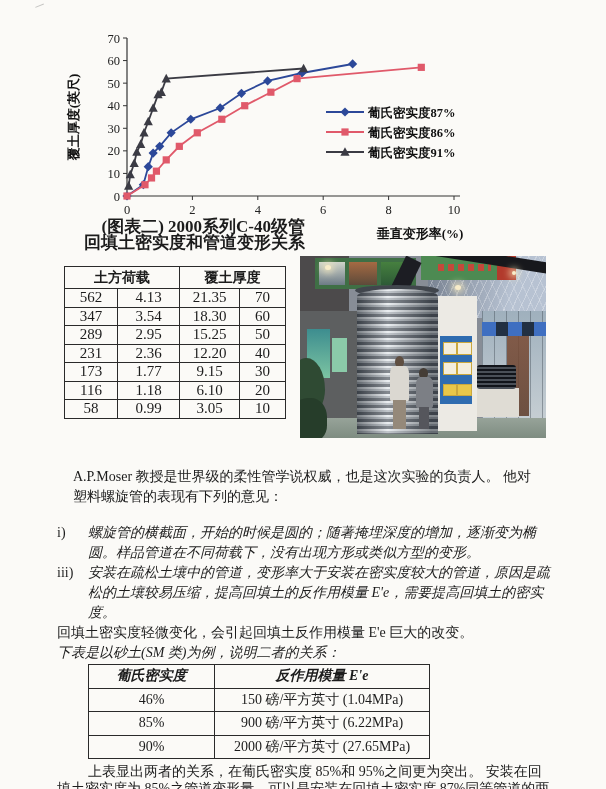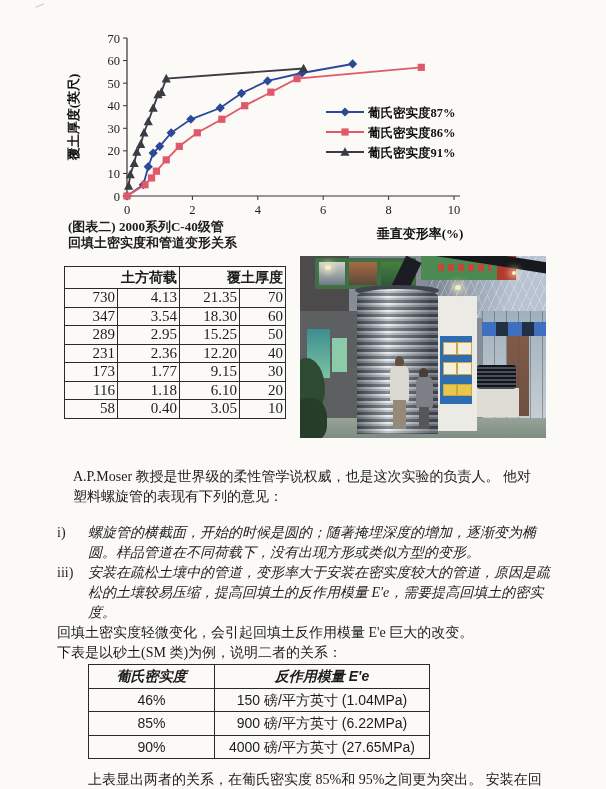--- a/index.html
+++ b/index.html
@@ -8,24 +8,24 @@
 
   
   .corner-mark{position:absolute;left:36px;top:5px;width:9px;height:5px;
     border-top:1.5px solid rgba(130,130,130,.45);transform:rotate(-22deg);}
 
   
   .chart-svg{position:absolute;left:58px;top:22px;}
   .tick{font:12.5px "Liberation Serif","DejaVu Serif",serif;fill:#222;}
   .axis-label{font:600 13px "Liberation Serif","DejaVu Serif",serif;fill:#111;}
   .legend-text{font:600 12.5px "Liberation Serif","DejaVu Serif",serif;fill:#111;}
-  .chart-caption{position:absolute;left:68px;top:219px;font-size:13px;line-height:16px;font-weight:600;}
-
-  
-  .load-table{position:absolute;left:64px;top:266px;border-collapse:collapse;text-align:right;
+  .chart-caption{position:absolute;left:84px;top:219px;font-size:17px;line-height:16px;font-weight:600;text-align:right;}
+
+  
+  .load-table{position:absolute;left:64px;top:266px;border-collapse:collapse;text-align:center;
     font-family:"Liberation Serif","DejaVu Serif",serif;}
   .load-table th,.load-table td{border:1px solid #2a2a2a;padding:0 2px;}
   .load-table thead th{height:21px;font-size:14px;font-weight:600;}
   .load-table thead tr.units th{font-weight:500;font-size:14.5px;}
   .load-table tbody td{height:17.5px;font-size:15px;}
   .c1{width:53px;} .c2{width:62px;} .c3{width:60px;} .c4{width:46px;}
 
   
   .photo{position:absolute;left:300px;top:256px;width:246px;height:182px;background:#878d96;overflow:hidden;}
   .photo *{position:absolute;}
@@ -85,22 +85,22 @@
 
   
   .text-block{position:absolute;left:57px;top:451px;width:498px;font-size:14px;line-height:20px;}
   .list-item{display:flex;}
   .list-marker{width:31px;flex:none;}
   .item-text{flex:1;font-style:italic;}
   .indented{margin-left:31px;}
   .conclusion{text-indent:31px;line-height:16.5px;margin-top:2px;}
 
   
-  .density-table{border-collapse:collapse;margin:1px 0 13px 31px;text-align:center;
-    font-family:Liberation Sans, sans-serif;font-size:14px;}
+  .density-table{border-collapse:collapse;margin:1px 0 5px 31px;text-align:center;
+    font-family:Liberation Serif, serif;font-size:14px;}
   .density-table th,.density-table td{border:1px solid #2a2a2a;padding:0 4px;height:22.5px;}
   .density-table th{font-style:italic;font-weight:600;}
   .dc1{width:126px;} .dc2{width:215px;}
 </style>
 </head>
 <body>
 
 <div class="page">
 
   <div class="corner-mark"></div>
@@ -201,21 +201,21 @@
         <col class="c4">
       </colgroup>
     <thead>
       <tr>
         <th colspan="2">土方荷载</th>
         <th colspan="2">覆土厚度</th>
       </tr>
     </thead>
     <tbody>
         <tr>
-          <td>730</td>
+          <td>562</td>
           <td>4.13</td>
           <td>21.35</td>
           <td>70</td>
         </tr>
         <tr>
           <td>347</td>
           <td>3.54</td>
           <td>18.30</td>
           <td>60</td>
         </tr>
@@ -238,21 +238,21 @@
           <td>30</td>
         </tr>
         <tr>
           <td>116</td>
           <td>1.18</td>
           <td>6.10</td>
           <td>20</td>
         </tr>
         <tr>
           <td>58</td>
-          <td>0.40</td>
+          <td>0.99</td>
           <td>3.05</td>
           <td>10</td>
         </tr>
       </tbody>
   </table>
 
   <div class="photo">
     <div class="ph-ceiling">
         <div class="ph-lattice"></div>
       </div>
@@ -314,21 +314,21 @@
         <div class="list-item">
           <span class="list-marker">i)</span>
           <span class="item-text">螺旋管的横截面，开始的时候是圆的；随著掩埋深度的增加，逐渐变为椭圆。样品管道在不同荷载下，没有出现方形或类似方型的变形。</span>
         </div>
         <div class="list-item">
           <span class="list-marker">iii)</span>
           <span class="item-text">安装在疏松土壤中的管道，变形率大于安装在密实度较大的管道，原因是疏松的土壤较易压缩，提高回填土的反作用模量 E'e，需要提高回填土的密实度。</span>
         </div>
       </div>
     <p class="indented" style="margin:0;">回填土密实度轻微变化，会引起回填土反作用模量 E'e 巨大的改变。</p>
-    <p class="indented" style="margin:0;">下表是以砂土(SM 类)为例，说明二者的关系：</p>
+    <p class="indented" style="margin:0;font-style:italic;">下表是以砂土(SM 类)为例，说明二者的关系：</p>
 
     <table class="density-table">
       <colgroup>
           <col class="dc1">
           <col class="dc2">
         </colgroup>
       <thead>
         <tr>
           <th>葡氏密实度</th>
           <th>反作用模量 E'e</th>
@@ -338,21 +338,21 @@
           <tr>
             <td>46%</td>
             <td>150 磅/平方英寸 (1.04MPa)</td>
           </tr>
           <tr>
             <td>85%</td>
             <td>900 磅/平方英寸 (6.22MPa)</td>
           </tr>
           <tr>
             <td>90%</td>
-            <td>4000 磅/平方英寸 (27.65MPa)</td>
+            <td>2000 磅/平方英寸 (27.65MPa)</td>
           </tr>
         </tbody>
     </table>
 
     <p class="conclusion" style="margin:0;">上表显出两者的关系，在葡氏密实度 85%和 95%之间更为突出。 安装在回填土密实度为 85%之管道变形量，可以是安装在回填土密实度 87%同等管道的两倍。</p>
   </div>
 
 </div>
 
 </body></html>

